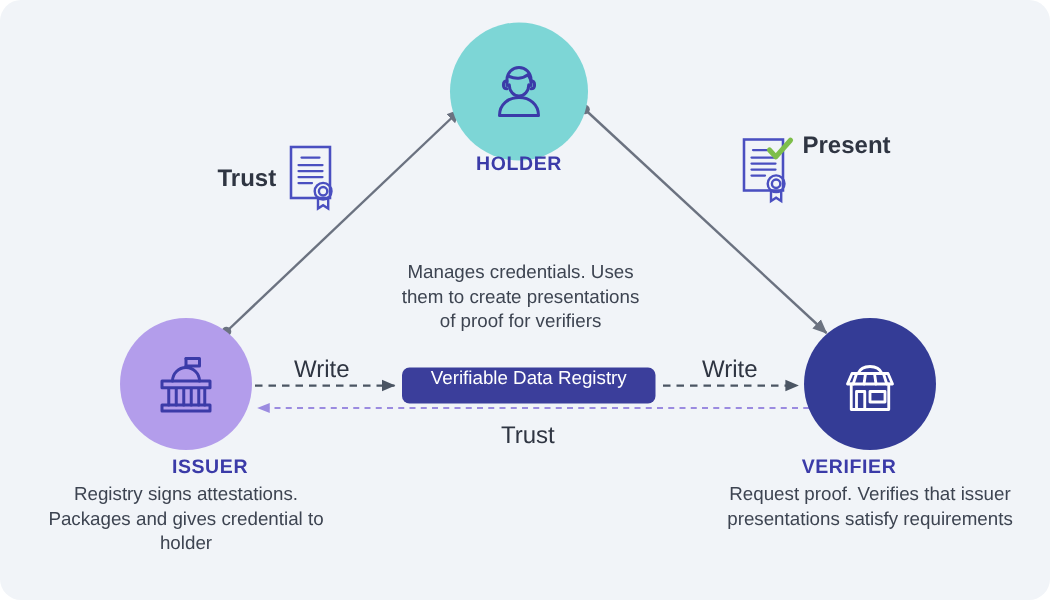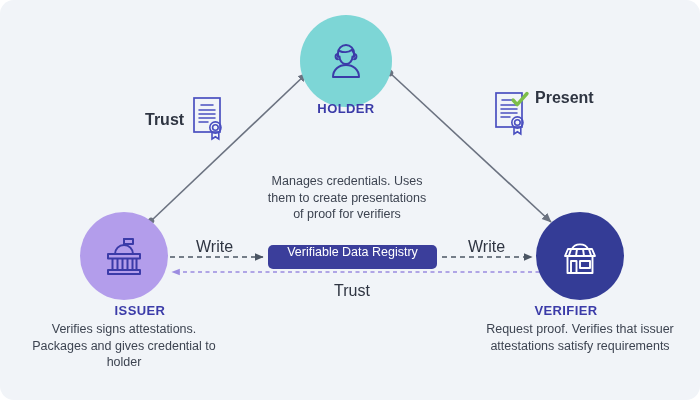--- a/index.html
+++ b/index.html
@@ -153,38 +153,38 @@
           <path d="M25 14 v-6"></path>
           <path d="M25 8 h9 v5 h-9"></path>
           <path d="M16 23 a9 9 0 0 1 18 0"></path>
           <rect x="9" y="23" width="32" height="4.5"></rect>
           <path d="M13.5 28 v11 M18.5 28 v11 M23.5 28 v11 M28.5 28 v11 M33.5 28 v11 M37.5 28 v11"></path>
           <rect x="9" y="39" width="32" height="4"></rect>
         </g>
       </svg>
     </div>
     <div class="node-label" id="issuer-label">ISSUER</div>
-    <div class="node-desc" id="issuer-desc">Verifies signs attestations. Packages and gives credential to holder</div>
+    <div class="node-desc" id="issuer-desc">Registry signs attestations. Packages and gives credential to holder</div>
   </div>
 
   <div class="node">
     <div class="node-circle" id="verifier-circle">
       <svg width="50" height="50" viewBox="0 0 50 50">
         <g fill="none" stroke="#FFFFFF" stroke-width="1.9" stroke-linecap="round" stroke-linejoin="round">
           <path d="M17 18 a8.5 7 0 0 1 16 0"></path>
           <path d="M10 25 l3 -7 h24 l3 7 z"></path>
           <path d="M16 18.2 l-2.2 6.8 M22 18 l-1 7 M28 18 l1 7 M34 18.2 l2.2 6.8"></path>
           <path d="M12.5 25 v17 h25 v-17"></path>
           <rect x="16" y="30" width="5.5" height="12"></rect>
           <rect x="25" y="30" width="10" height="7"></rect>
         </g>
       </svg>
     </div>
     <div class="node-label" id="verifier-label">VERIFIER</div>
-    <div class="node-desc" id="verifier-desc">Request proof. Verifies that issuer attestations satisfy requirements</div>
+    <div class="node-desc" id="verifier-desc">Request proof. Verifies that issuer presentations satisfy requirements</div>
   </div>
 
   <div id="registry-pill">
     <span>Verifiable Data Registry</span>
   </div>
 
   <div class="cert-icon" id="cert-issue">
     <svg width="40" height="48" viewBox="0 0 40 48">
       <rect x="4" y="3" width="26" height="34" fill="#F1F4F8" stroke="#4A4FC0" stroke-width="1.7"></rect>
       <g stroke="#4A4FC0" stroke-width="1.5" stroke-linecap="round">

